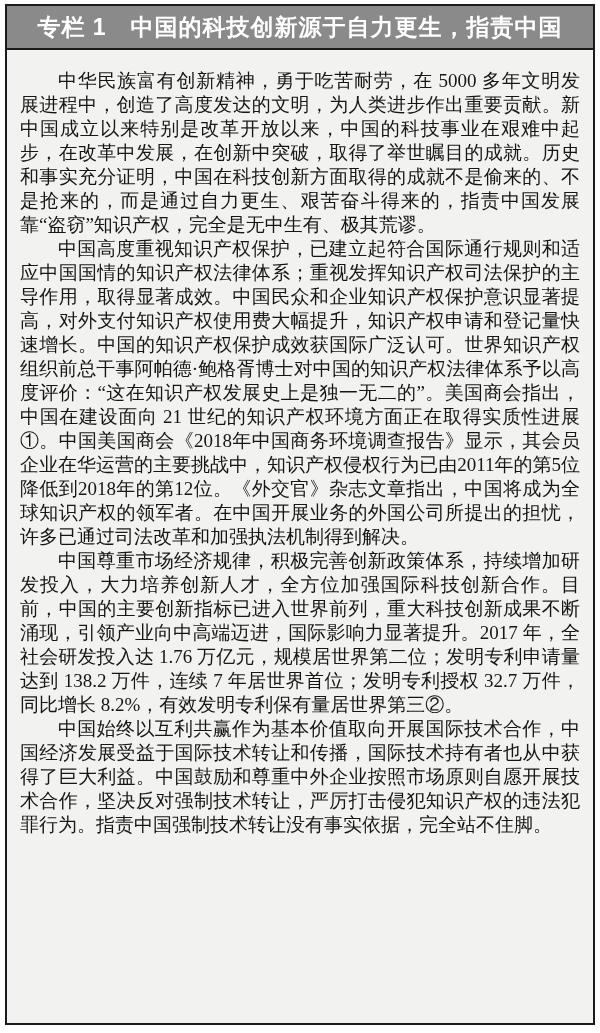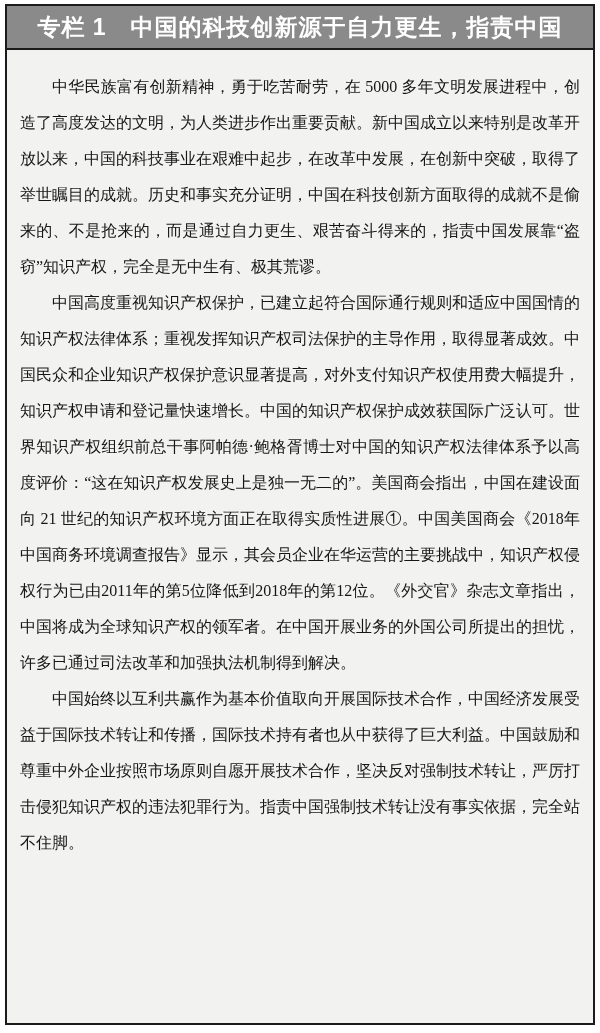--- a/index.html
+++ b/index.html
@@ -34,37 +34,38 @@
     font-size: 23px;
     line-height: 26px;
     letter-spacing: 1px;
   }
   .panel-body {
     flex: 1;
     background: var(--body_bg, #f2f2f0);
     color: var(--text, #161616);
     padding: 19px 13px 12px 13px;
     font-family: "Liberation Serif", "DejaVu Serif", serif;
-    font-size: 16px;
-    line-height: 36px;
+    font-size: 19px;
+    line-height: 24px;
     text-align: justify;
     overflow: hidden;
   }
   .panel-body p {
     margin: 0;
     text-indent: 2em;
   }
 </style>
 </head>
 <body>
 
 <div class="page">
   <div class="panel">
     <div class="panel-header">
       <div class="title-line">专栏 1　中国的科技创新源于自力更生，指责中国</div>
     </div>
     <div class="panel-body">
       <p>中华民族富有创新精神，勇于吃苦耐劳，在 5000 多年文明发展进程中，创造了高度发达的文明，为人类进步作出重要贡献。新中国成立以来特别是改革开放以来，中国的科技事业在艰难中起步，在改革中发展，在创新中突破，取得了举世瞩目的成就。历史和事实充分证明，中国在科技创新方面取得的成就不是偷来的、不是抢来的，而是通过自力更生、艰苦奋斗得来的，指责中国发展靠“盗窃”知识产权，完全是无中生有、极其荒谬。</p>
       <p>中国高度重视知识产权保护，已建立起符合国际通行规则和适应中国国情的知识产权法律体系；重视发挥知识产权司法保护的主导作用，取得显著成效。中国民众和企业知识产权保护意识显著提高，对外支付知识产权使用费大幅提升，知识产权申请和登记量快速增长。中国的知识产权保护成效获国际广泛认可。世界知识产权组织前总干事阿帕德·鲍格胥博士对中国的知识产权法律体系予以高度评价：“这在知识产权发展史上是独一无二的”。美国商会指出，中国在建设面向 21 世纪的知识产权环境方面正在取得实质性进展①。中国美国商会《2018年中国商务环境调查报告》显示，其会员企业在华运营的主要挑战中，知识产权侵权行为已由2011年的第5位降低到2018年的第12位。《外交官》杂志文章指出，中国将成为全球知识产权的领军者。在中国开展业务的外国公司所提出的担忧，许多已通过司法改革和加强执法机制得到解决。</p>
+      <p>中国尊重市场经济规律，积极完善创新政策体系，持续增加研发投入，大力培养创新人才，全方位加强国际科技创新合作。目前，中国的主要创新指标已进入世界前列，重大科技创新成果不断涌现，引领产业向中高端迈进，国际影响力显著提升。2017 年，全社会研发投入达 1.76 万亿元，规模居世界第二位；发明专利申请量达到 138.2 万件，连续 7 年居世界首位；发明专利授权 32.7 万件，同比增长 8.2%，有效发明专利保有量居世界第三②。</p>
       <p>中国始终以互利共赢作为基本价值取向开展国际技术合作，中国经济发展受益于国际技术转让和传播，国际技术持有者也从中获得了巨大利益。中国鼓励和尊重中外企业按照市场原则自愿开展技术合作，坚决反对强制技术转让，严厉打击侵犯知识产权的违法犯罪行为。指责中国强制技术转让没有事实依据，完全站不住脚。</p>
     </div>
   </div>
 </div>
 
 </body></html>

